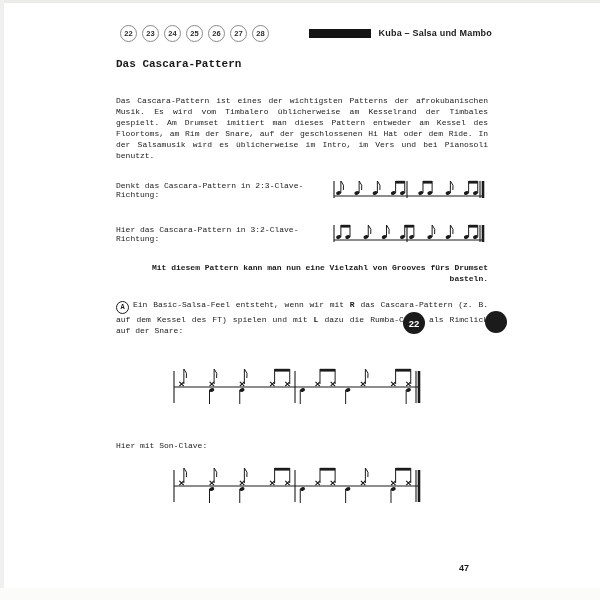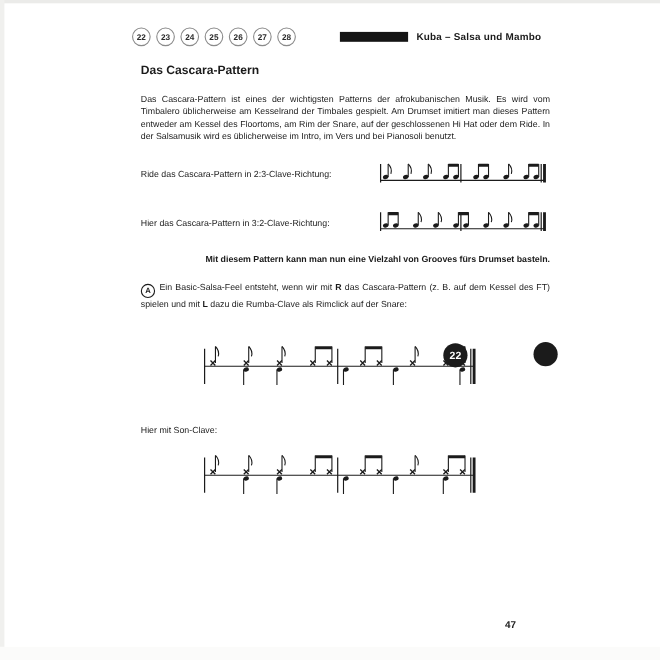--- a/index.html
+++ b/index.html
@@ -13,24 +13,24 @@
           display:flex;justify-content:space-between;align-items:center;}
   .tabs{display:flex;align-items:center;}
   .tab-circle{width:15px;height:15px;border:1.2px solid #8a8a8a;border-radius:50%;
               display:inline-flex;align-items:center;justify-content:center;
               font-size:7.5px;font-weight:bold;color:#2b2b2b;margin-right:5px;background:#fff;}
   .chapter{display:flex;align-items:center;padding-left:24px;}
   .chapter-bar{width:62px;height:9px;background:#141414;margin-right:8px;}
   .chapter-title{font-size:9px;font-weight:bold;white-space:nowrap;letter-spacing:.2px;}
 
   
-  .content{position:absolute;left:128px;top:58px;width:372px;}
+  .content{position:absolute;left:116px;top:58px;width:372px;font-family:Liberation Mono, monospace;}
   h1{margin:0;font-size:11px;line-height:13px;font-weight:bold;}
   p{margin:0;font-size:8px;line-height:11px;text-align:justify;}
-  .intro{margin-top:14px;}
+  .intro{margin-top:24px;}
   .pattern-row{display:flex;align-items:center;margin-top:14px;}
   .pattern-row .plabel{flex:1;font-size:8px;text-align:left;}
   .nota-small{flex:0 0 162px;height:30px;}
   .boldline{margin-top:13px;font-weight:bold;text-align:right;}
   .notep{margin-top:8px;}
   .apara{margin-top:15px;}
   .acircle{display:inline-flex;width:11px;height:11px;border:1px solid #1b1b1b;border-radius:50%;
            align-items:center;justify-content:center;font-size:7px;font-weight:bold;
            margin-right:4px;vertical-align:-2px;background:#fff;}
   .nota-big{width:262px;height:54px;margin:24px 0 0 48px;}
@@ -70,21 +70,21 @@
       <div class="chapter-title">Kuba – Salsa und Mambo</div>
     </div>
   </div>
 
   <div class="content">
     <h1>Das Cascara-Pattern</h1>
 
     <p class="intro">Das Cascara-Pattern ist eines der wichtigsten Patterns der afrokubanischen Musik. Es wird vom Timbalero üblicherweise am Kesselrand der Timbales gespielt. Am Drumset imitiert man dieses Pattern entweder am Kessel des Floortoms, am Rim der Snare, auf der geschlossenen Hi Hat oder dem Ride. In der Salsamusik wird es üblicherweise im Intro, im Vers und bei Pianosoli benutzt.</p>
 
     <div class="pattern-row">
-      <span class="plabel">Ride das Cascara-Pattern in 2:3-Clave-Richtung:</span>
+      <span class="plabel">Denkt das Cascara-Pattern in 2:3-Clave-Richtung:</span>
       <div class="nota-small">
           <svg width="162" height="30" viewBox="0 0 162 30">
             <line x1="8" y1="21" x2="157.5" y2="21" stroke="#1b1b1b" stroke-width="1"></line>
             <line x1="8" y1="6" x2="8" y2="23" stroke="#1b1b1b" stroke-width="1.1"></line>
             <line x1="81" y1="6" x2="81" y2="23" stroke="#1b1b1b" stroke-width="1.1"></line>
             <line x1="154" y1="6" x2="154" y2="23" stroke="#1b1b1b" stroke-width="1.1"></line>
             <line x1="157" y1="6" x2="157" y2="23" stroke="#1b1b1b" stroke-width="2.6"></line>
             <ellipse cx="12.5625" cy="18" rx="2.5" ry="1.9" fill="#1b1b1b" transform="rotate(-18 12.5625 18)"></ellipse>
             <line x1="14.8625" y1="18" x2="14.8625" y2="6" stroke="#1b1b1b" stroke-width="1"></line>
             <path d="M 14.8625 6 q 4 4 2.5 9" stroke="#1b1b1b" stroke-width="1" fill="none"></path>

